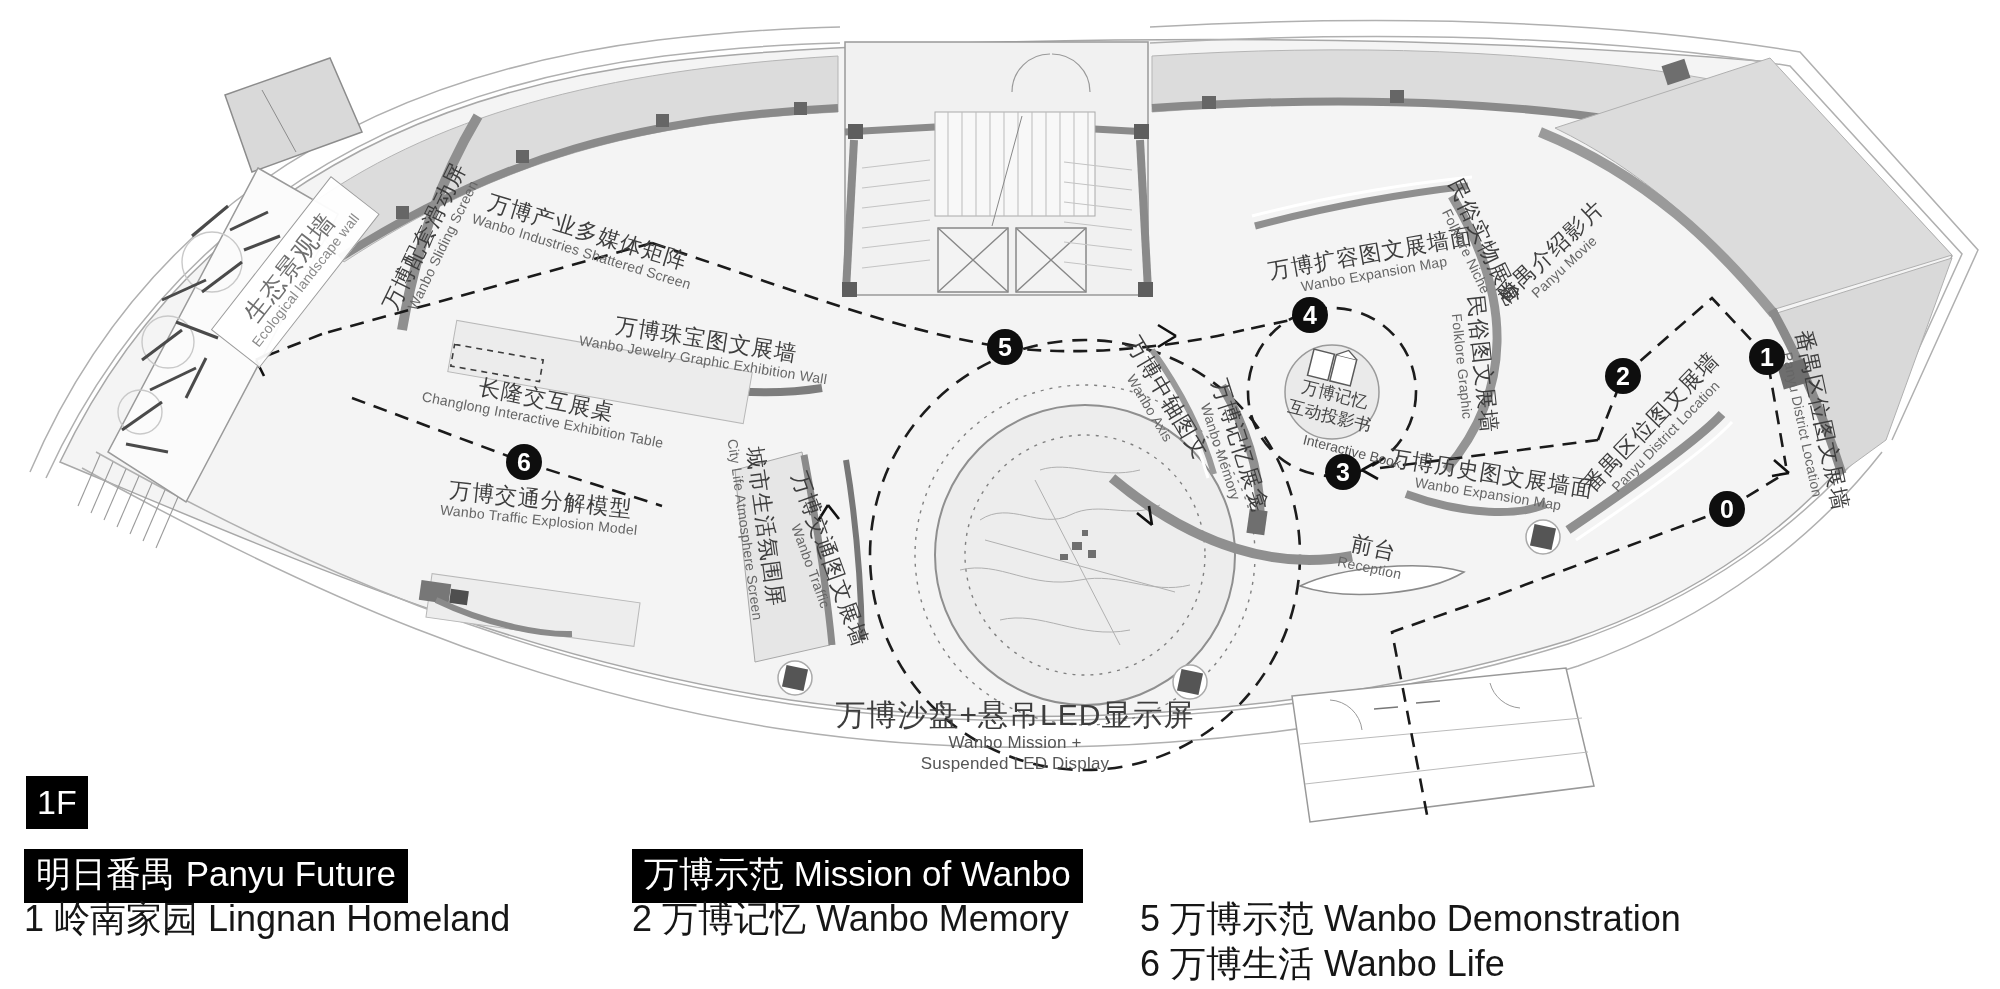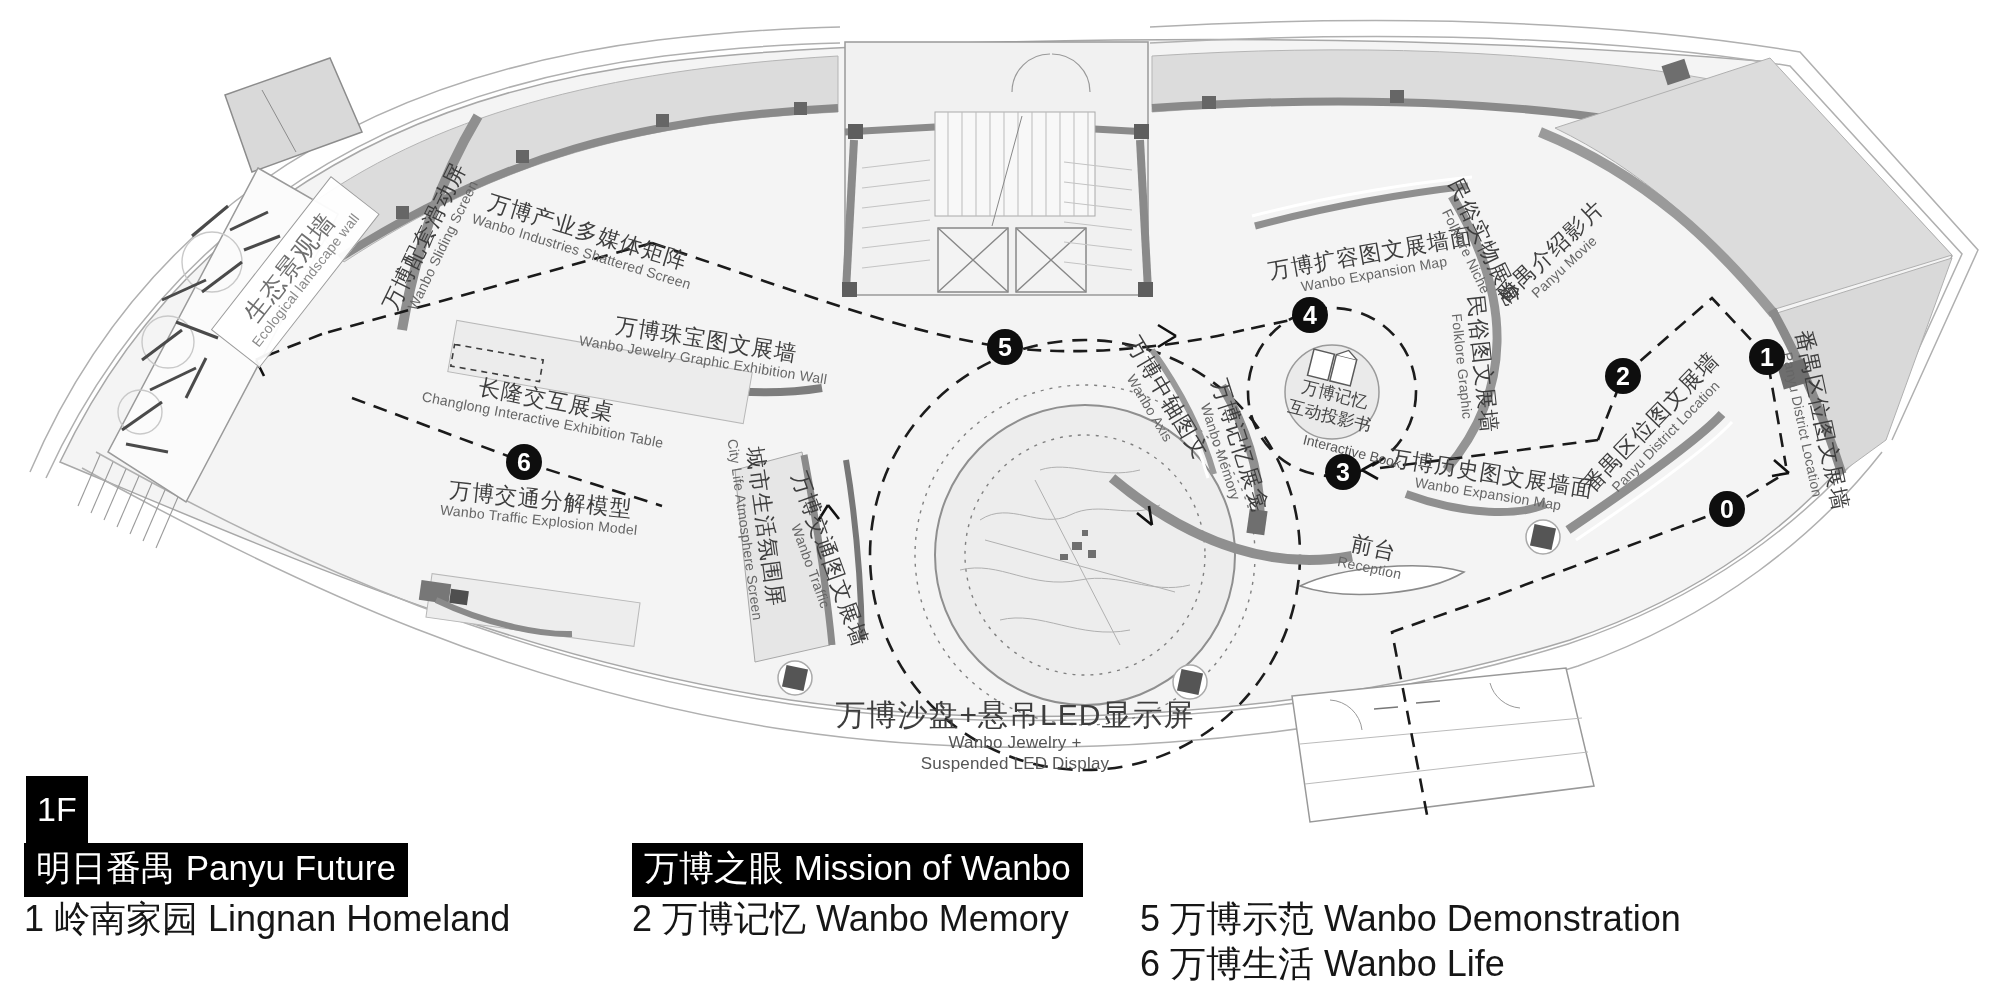--- a/index.html
+++ b/index.html
@@ -20,22 +20,22 @@
   .plabel.bookzh{font-size:17px;line-height:1.3;color:#444;}
   .plabel.booken{font-size:14px;color:#555;}
 
   
   .marker{position:absolute;z-index:4;width:36px;height:36px;border-radius:50%;background:#0e0e0e;
           color:#fff;display:flex;align-items:center;justify-content:center;
           font-size:25px;font-weight:700;transform:translate(-50%,-50%);}
 
   
   .legend{position:absolute;z-index:5;color:#111;}
-  .floor-badge{left:26px;top:776px;background:#000;color:#fff;font-size:34px;padding:14px 11px;}
-  .sec-title{background:#000;color:#fff;font-size:35px;padding:2px 12px 5px 12px;display:inline-block;}
+  .floor-badge{left:26px;top:776px;background:#000;color:#fff;font-size:34px;padding:7px 11px;}
+  .sec-title{background:#000;color:#fff;font-size:35px;padding:2px 12px 5px 12px;display:inline-block;margin-top:6px;}
   .sec1{left:24px;top:843px;}
   .sec2{left:632px;top:843px;}
   .items{position:absolute;z-index:5;font-size:36px;color:#161616;line-height:45px;}
   .items1{left:24px;top:896px;}
   .items2{left:632px;top:896px;}
   .items3{left:1140px;top:896px;}
 </style>
 </head>
 <body>
 
@@ -335,21 +335,21 @@
 <div class="plabel bookzh" style="left:1332px;top:406px;--r:14deg">
   <div>万博记忆</div>
   <div>互动投影书</div>
 </div>
 <div class="plabel booken" style="left:1352px;top:452px;--r:14deg">
   <div>Interactive Book</div>
 </div>
 
 <div class="plabel big" style="left:1015px;top:736px">
   <div class="zh">万博沙盘+悬吊LED显示屏</div>
-  <div class="en">Wanbo Jewelry +</div>
+  <div class="en">Wanbo Mission +</div>
   <div class="en">Suspended LED Display</div>
 </div>
 
 <div class="marker" style="left:1727px;top:509px">0</div>
 <div class="marker" style="left:1767px;top:357px">1</div>
 <div class="marker" style="left:1623px;top:376px">2</div>
 <div class="marker" style="left:1343px;top:472px">3</div>
 <div class="marker" style="left:1310px;top:315px">4</div>
 <div class="marker" style="left:1005px;top:347px">5</div>
 <div class="marker" style="left:524px;top:462px">6</div>
@@ -357,21 +357,21 @@
 <div class="legend floor-badge">1F</div>
 
 <div class="legend sec1">
   <span class="sec-title">明日番禺 Panyu Future</span>
 </div>
 <div class="items items1">
   <div>1 岭南家园 Lingnan Homeland</div>
 </div>
 
 <div class="legend sec2">
-  <span class="sec-title">万博之眼 Mission of Wanbo</span>
+  <span class="sec-title">万博示范 Mission of Wanbo</span>
 </div>
 <div class="items items2">
   <div>2 万博记忆 Wanbo Memory</div>
 </div>
 <div class="items items3">
   <div>5 万博示范 Wanbo Demonstration</div>
   <div>6 万博生活 Wanbo Life</div>
 </div>
 
 </div>

